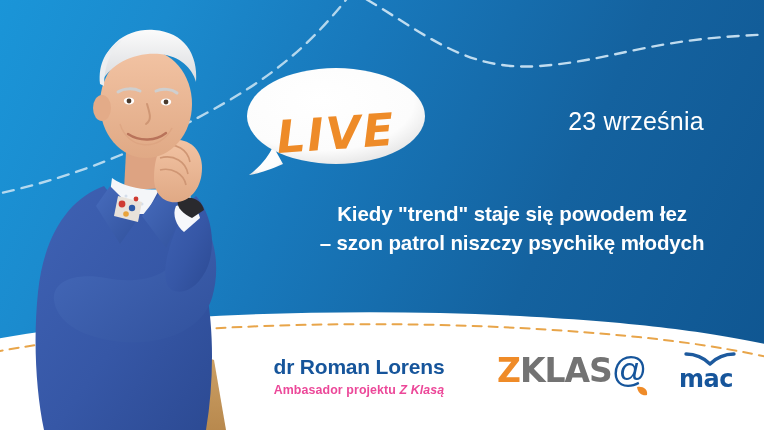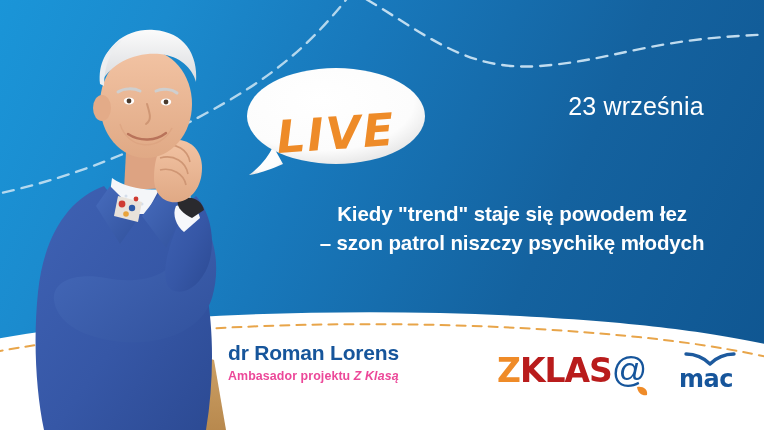--- a/index.html
+++ b/index.html
@@ -45,21 +45,21 @@
     letter-spacing:2px;
     color:#ee8b28;
     font-family:"DejaVu Sans", sans-serif;
     white-space:nowrap;
     line-height:1;
   }
 
   
   .date-block {
     position:absolute;
-    left:520px; top:90px;
+    left:520px; top:105px;
     width:232px;
     text-align:center;
     color:#ffffff;
     font-size:25px;
     line-height:1.32;
     letter-spacing:.2px;
   }
 
   
   .headline {
@@ -71,22 +71,23 @@
     font-size:20.5px;
     font-weight:700;
     line-height:1.42;
     letter-spacing:-.1px;
   }
   .headline .l2 { display:block; white-space:nowrap; }
 
   
   .speaker {
     position:absolute;
-    left:228px; top:341px;
+    left:228px; top:355px;
     width:262px;
+    text-align:center;
   }
   .speaker-name {
     color:#16559b;
     font-size:21px;
     font-weight:700;
     letter-spacing:-.2px;
     line-height:1.15;
   }
   .speaker-role {
     margin-top:4px;
@@ -104,21 +105,21 @@
     height:40px;
   }
   .zk-text {
     font-size:33px;
     font-weight:700;
     letter-spacing:-1px;
     line-height:1;
     font-family:"DejaVu Sans", sans-serif;
   }
   .zk-z { color:#ef8b28; }
-  .zk-klas { color:#b91c1c; }
+  .zk-klas { color:#737373; }
   .zk-at {
     color:#16559b;
     font-family:"Liberation Sans", sans-serif;
     font-weight:400;
     font-size:35px;
     letter-spacing:0;
   }
   .zk-leaf {
     position:absolute;
     right:-2px; bottom:-5px;

